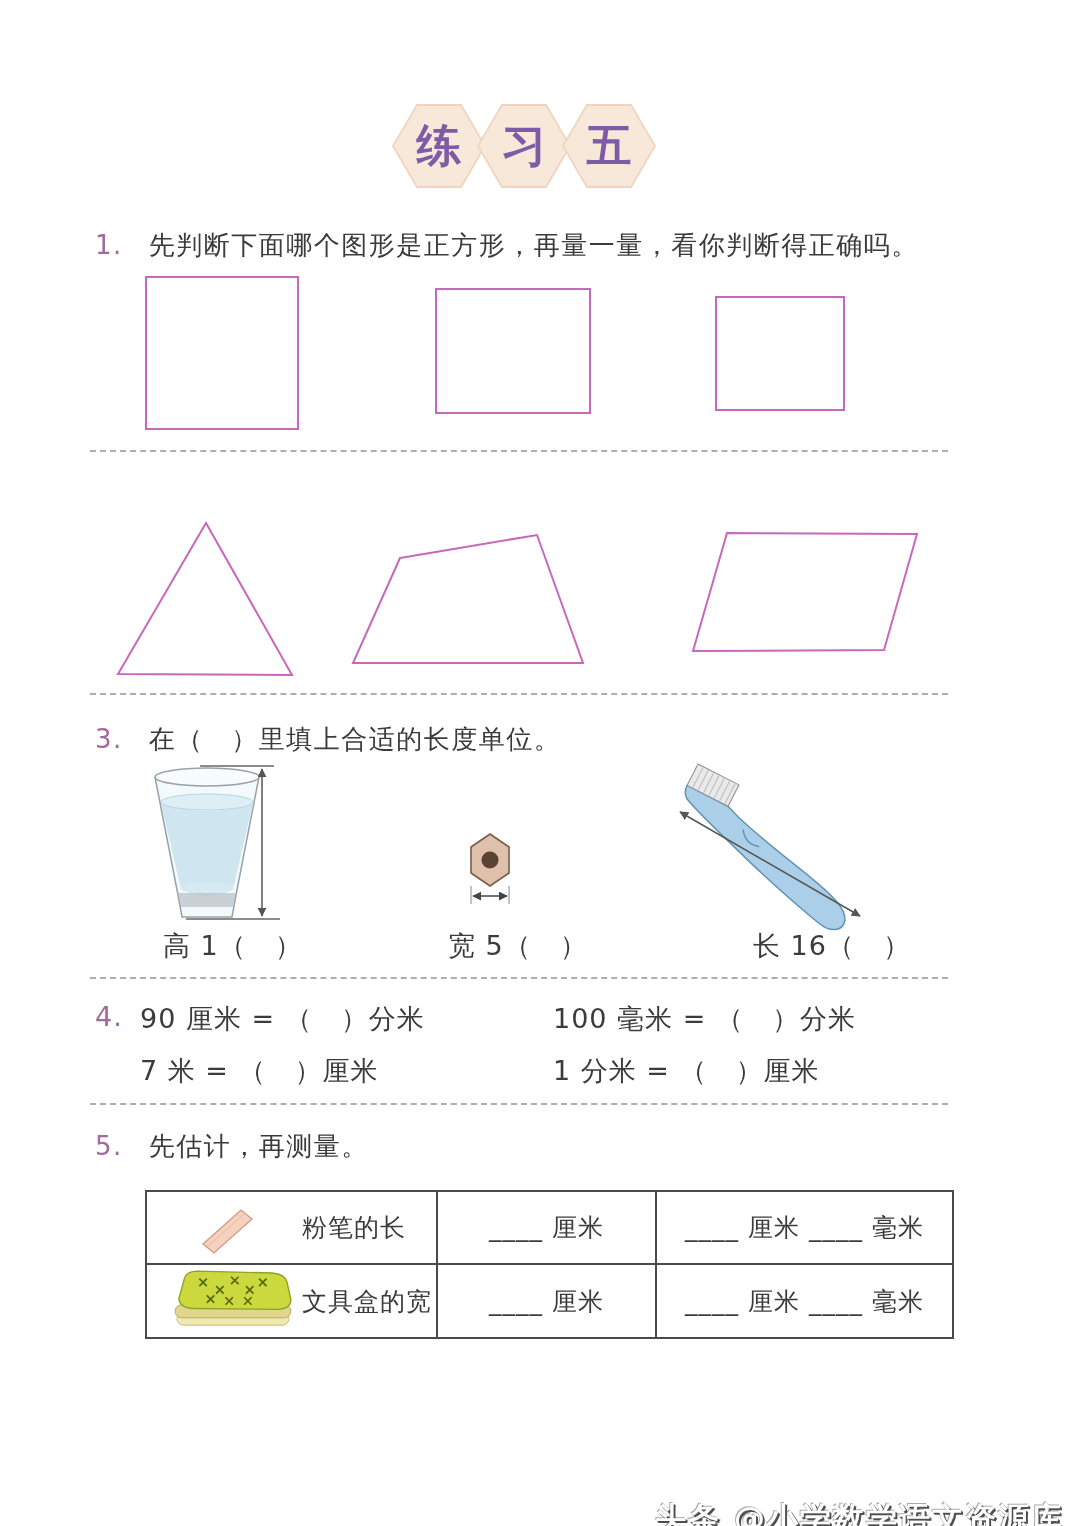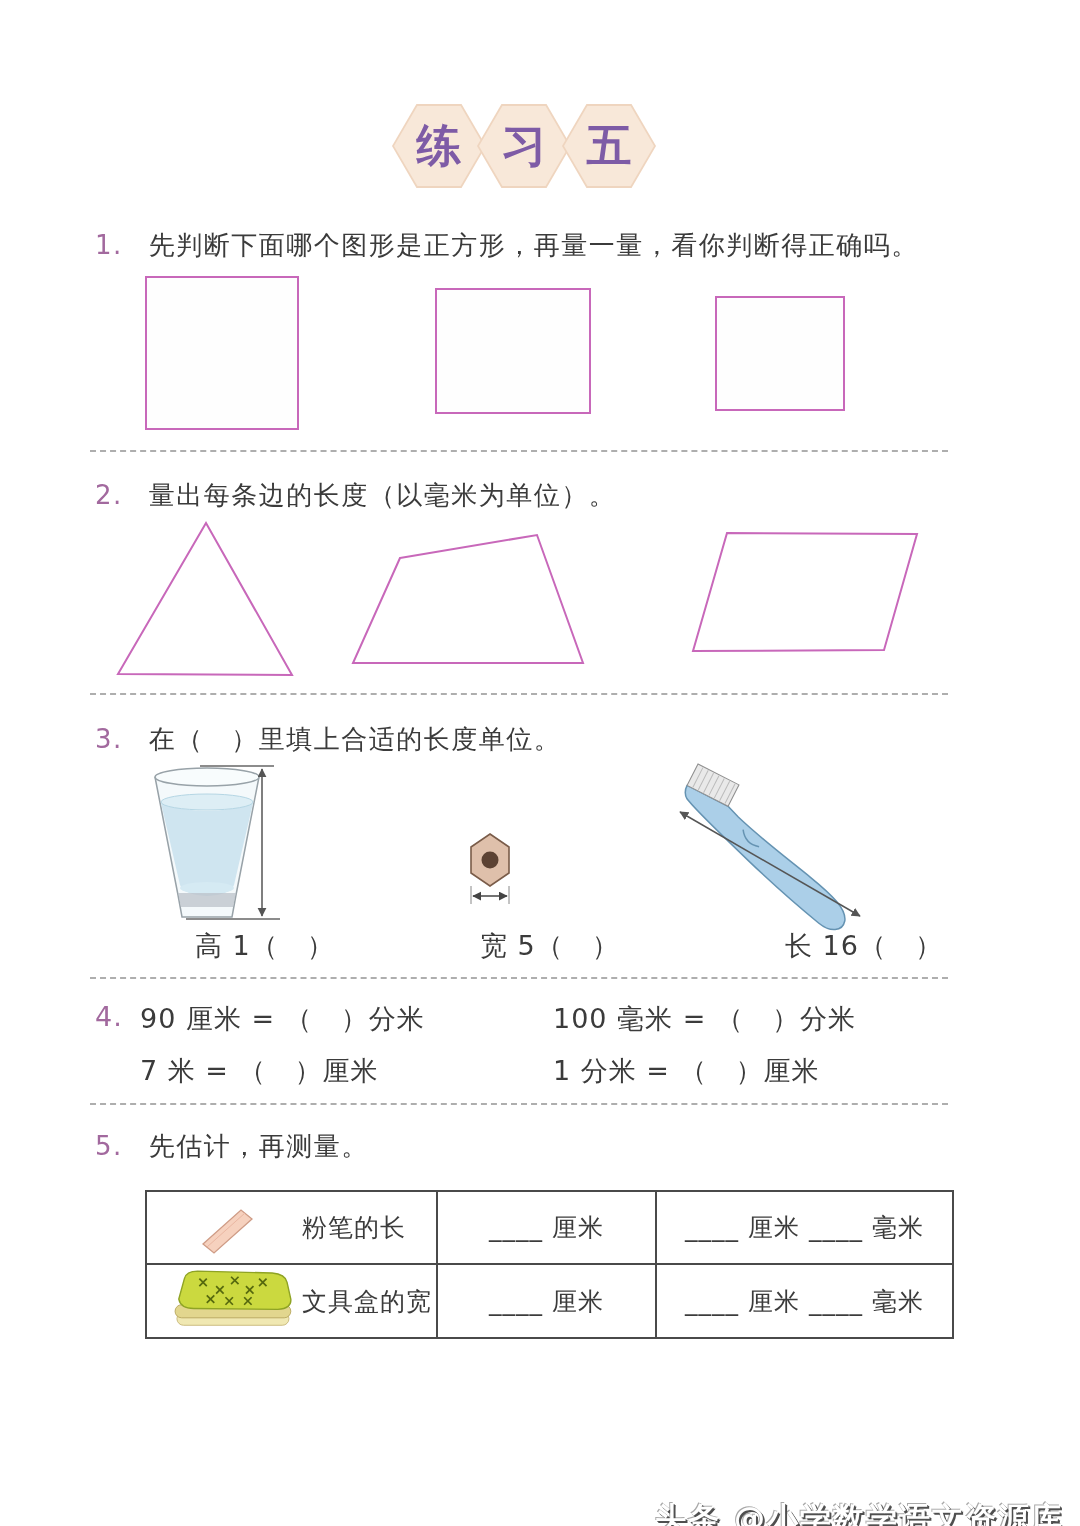--- a/index.html
+++ b/index.html
@@ -28,21 +28,21 @@
   
   .q-line { position:absolute; left:95px; font-size:26px; letter-spacing:1.5px; white-space:nowrap; }
   .q-num { color:#a2699e; display:inline-block; width:44px; }
   
   .sep { position:absolute; left:90px; width:858px; border-top:2px dashed #aeaeae; }
   
   .shape-rect { position:absolute; border:2px solid #c868ba; background:#fefefe; }
   
   .abs { position:absolute; }
   
-  .obj-label { position:absolute; font-size:27px; letter-spacing:1px; white-space:nowrap;margin-left:32px; }
+  .obj-label { position:absolute; font-size:27px; letter-spacing:1px; white-space:nowrap; }
   
   .q4-item { position:absolute; font-size:27px; letter-spacing:1px; white-space:nowrap; }
   
   table.meas { position:absolute; left:145px; top:1190px; border-collapse:collapse; table-layout:fixed; }
   table.meas td, table.meas th {
     border:2px solid #4a4a4a; font-weight:normal;
     font-size:25px; letter-spacing:1px; text-align:center; vertical-align:middle;
   }
   table.meas .c1 { width:287px; }
   table.meas .c2 { width:215px; }
@@ -91,24 +91,20 @@
 
   <div class="q-line" style="top:228px">
     <span class="q-num">1.</span>
     <span>先判断下面哪个图形是正方形，再量一量，看你判断得正确吗。</span>
   </div>
   <div class="shape-rect" style="left:145px; top:276px; width:150px; height:150px;"></div>
   <div class="shape-rect" style="left:435px; top:288px; width:152px; height:122px;"></div>
   <div class="shape-rect" style="left:715px; top:296px; width:126px; height:111px;"></div>
   <div class="sep" style="top:450px"></div>
 
-  <div class="q-line" style="top:478px">
-    <span class="q-num">2.</span>
-    <span>量出每条边的长度（以毫米为单位）。</span>
-  </div>
   <svg class="abs" style="left:90px; top:515px;" width="860" height="175" viewBox="0 0 860 175">
     <polygon points="116,8 28,159 202,160" fill="none" stroke="#c868ba" stroke-width="2"></polygon>
     <polygon points="310,43 447,20 493,148 263,148" fill="none" stroke="#c868ba" stroke-width="2"></polygon>
     <polygon points="637,18 827,19 794,135 603,136" fill="none" stroke="#c868ba" stroke-width="2"></polygon>
   </svg>
   <div class="sep" style="top:693px"></div>
 
   <div class="q-line" style="top:722px">
     <span class="q-num">3.</span>
     <span>在（　）里填上合适的长度单位。</span>

